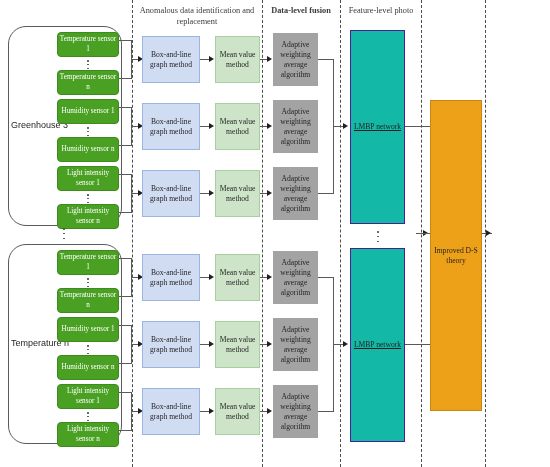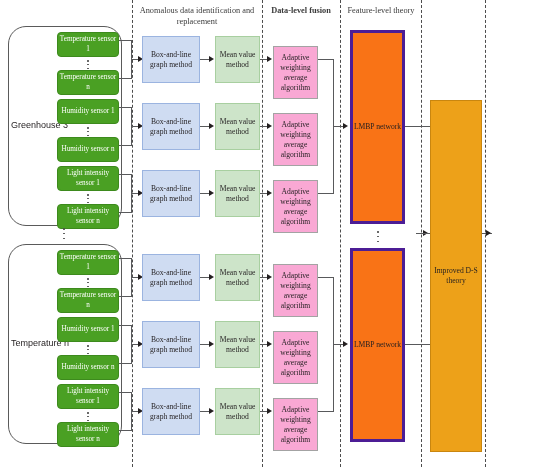--- a/index.html
+++ b/index.html
@@ -71,22 +71,22 @@
     justify-content:center;
     text-align:center;
     box-sizing:border-box;
     font-size:7.6px;
     line-height:10px;
     font-family:"Liberation Serif", serif;
     color:#231f20;
   }
   .pbox.blue{background:#cfdcf2;border:1px solid #9bb4e0;}
   .pbox.green{background:#cde4c9;border:1px solid #a8cfa0;}
-  .pbox.orange{background:#f9a8d4;border:1px solid #a3a3a3;margin-top:13px;}
-  .pbox.pink{background:#f97316;border:3px solid #4c1d95;}
+  .pbox.orange{background:#a3a3a3;border:1px solid #a3a3a3;}
+  .pbox.pink{background:#14b8a6;border:1px solid #4c1d95;text-decoration:underline;}
   .pbox.amber{background:#eda119;border:1px solid #c9860f;}
   .pbox.cyan{background:#2e9bd6;border:1px solid #2387bd;color:#1a1a1a;}
   
   .hline{position:absolute;height:0;border-top:1.1px solid #58595b;}
   .vline{position:absolute;width:0;border-left:1.1px solid #58595b;}
   .arrow{
     position:absolute;
     width:0;height:0;
     border-top:3.4px solid transparent;
     border-bottom:3.4px solid transparent;
@@ -112,21 +112,21 @@
 
 <div id="canvas">
 
   <div class="col-head" style="left:136px;top:6px;width:122px;text-align:center;">
     <span>Anomalous data identification and replacement</span>
   </div>
   <div class="col-head" style="left:266px;top:6px;width:70px;font-weight:bold;">
     <span>Data-level fusion</span>
   </div>
   <div class="col-head" style="left:344px;top:6px;width:74px;">
-    <span>Feature-level theory</span>
+    <span>Feature-level photo</span>
   </div>
 
   <div class="vsep" style="left:132px;"></div>
   <div class="vsep" style="left:262px;"></div>
   <div class="vsep" style="left:340px;"></div>
   <div class="vsep" style="left:421px;"></div>
   <div class="vsep" style="left:485px;"></div>
 
   <div class="greenhouse" style="left:8px;top:26px;width:112px;height:198px;"></div>
   <div class="gh-label" style="left:11px;top:120px;">Greenhouse 3</div>
@@ -297,19 +297,19 @@
   <div class="pbox pink" style="left:350px;top:248px;width:55px;height:194px;">LMBP network</div>
 
   <div class="hline" style="left:405px;top:344px;width:57px;"></div>
   <div class="vline" style="left:461px;top:233px;height:111px;"></div>
   <div class="hline" style="left:461px;top:233px;width:10px;"></div>
   <div class="arrow" style="left:423px;top:229.5px;"></div>
   <div class="hline" style="left:461px;top:233px;width:0px;"></div>
 
   <div class="hline" style="left:416px;top:233px;width:45px;"></div>
 
-  <div class="pbox amber" style="left:430px;top:100px;width:52px;height:352px;">Improved D-S theory</div>
+  <div class="pbox amber" style="left:430px;top:100px;width:52px;height:311px;">Improved D-S theory</div>
 
   <div class="hline" style="left:482px;top:233px;width:10px;"></div>
   <div class="arrow" style="left:486px;top:229.5px;"></div>
 
 
 </div>
 
 </body></html>

